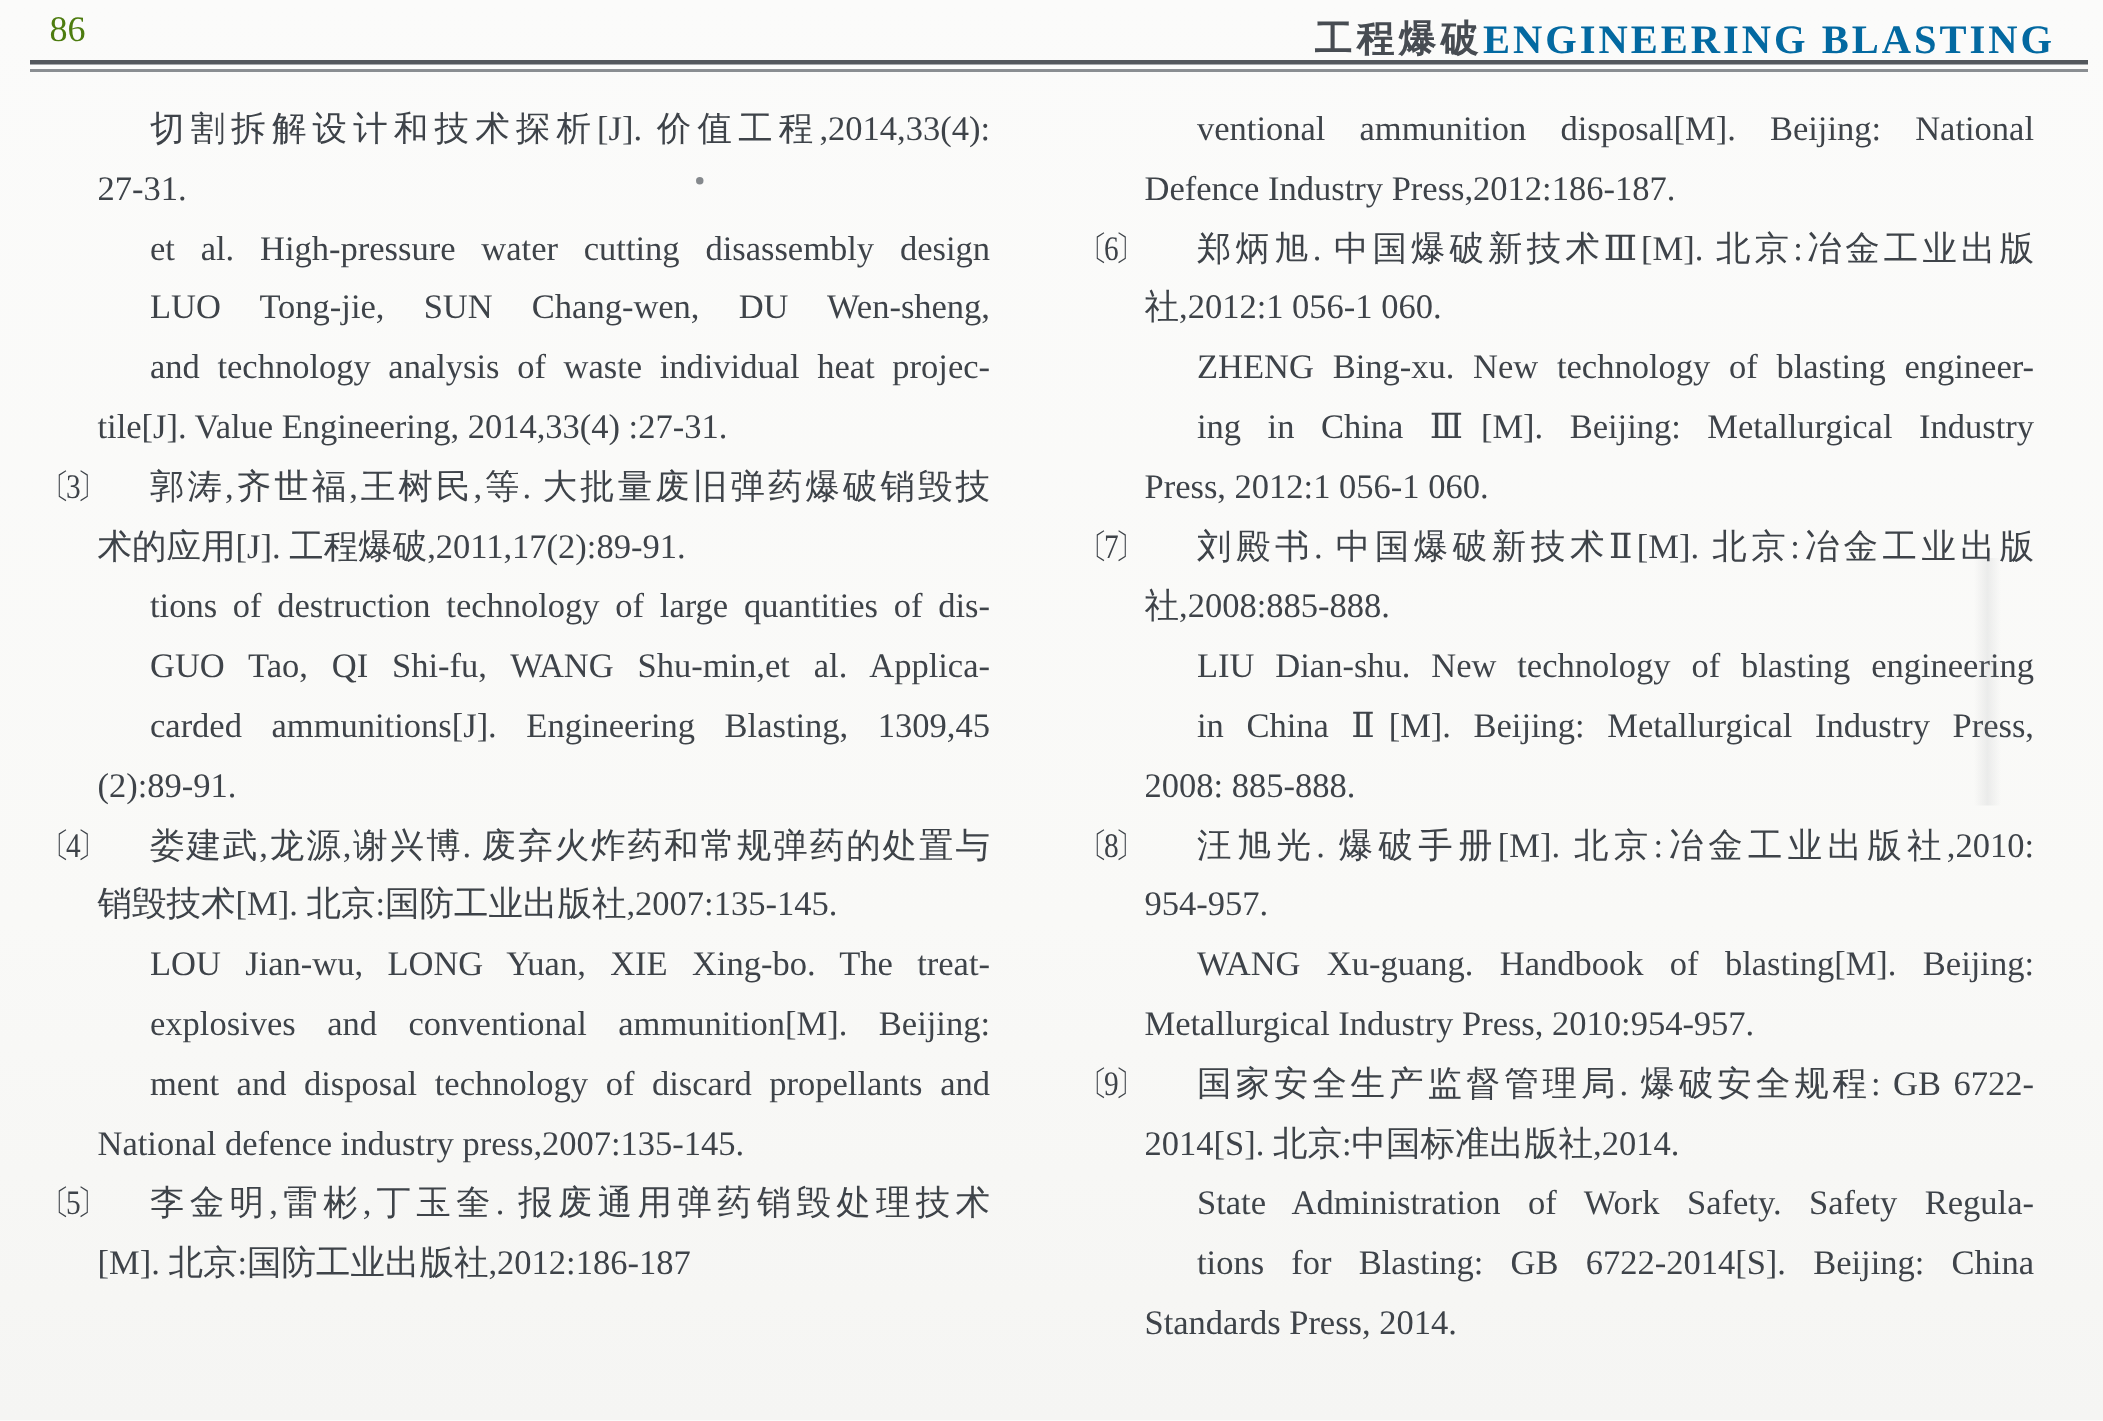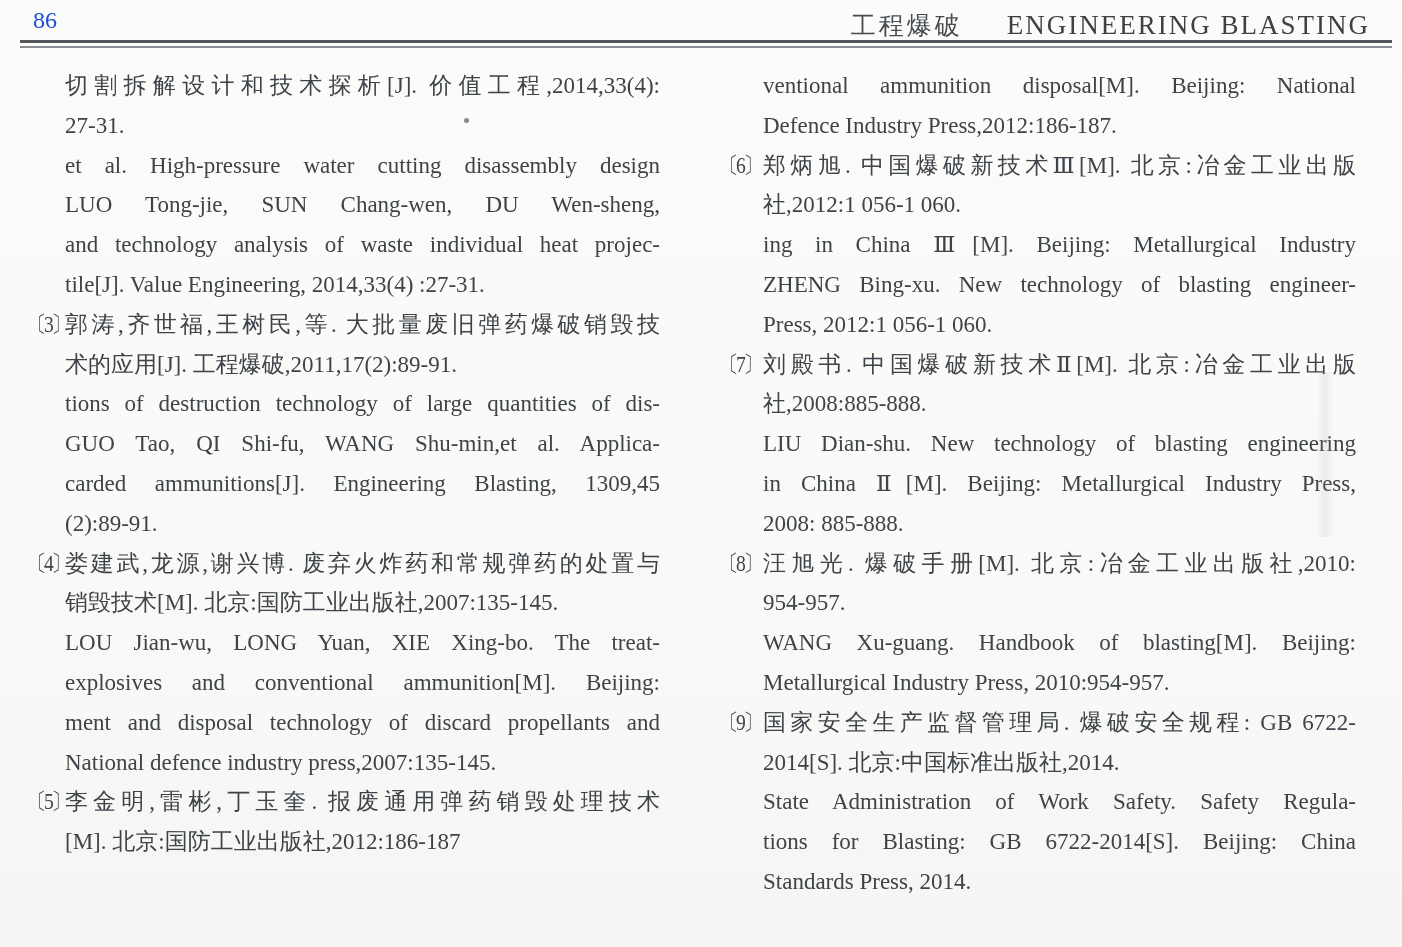--- a/index.html
+++ b/index.html
@@ -4,47 +4,47 @@
 <style>
   html,body { margin:0; padding:0; }
   body {
     width:1402px; height:947px; position:relative; overflow:hidden;
     background:linear-gradient(180deg,#fbfbfa 0%,#f9f9f7 65%,#f5f5f3 100%);
     font-family:"Liberation Serif","DejaVu Serif",serif;
     color:#3e4349;
   }
   .page-number {
     position:absolute; left:33px; top:7px;
-    font-size:24px; color:#1d4ed8;
+    font-size:24px; color:#4d7c0f;
   }
   .header-right {
     position:absolute; top:9px; right:32px;
-    display:flex; align-items:center; gap:44px;
+    display:flex; align-items:flex-end; font-weight:bold;
   }
   .jt-cn { font-size:25px; letter-spacing:3px; color:#474c52; }
-  .jt-en { font-size:27px; letter-spacing:2px; color:#404040; }
+  .jt-en { font-size:27px; letter-spacing:2px; color:#0369a1; }
   .header-rule {
     position:absolute; left:20px; top:40px; width:1372px; height:3px;
     border-top:3px solid #53575c;
     border-bottom:2px solid #8a8e92;
   }
   .col {
     position:absolute; top:66px;
     font-size:23px; line-height:39.8px;
   }
   .col-left  { left:27px;  width:633px; }
   .col-right { left:719px; width:637px; }
   .ln { position:relative; padding-left:38px; height:39.8px; }
   .col-right .ln { padding-left:44px; }
   .mk {
     position:absolute; left:0; top:0;
     letter-spacing:-3px; transform:scaleX(.85); transform-origin:left;
   }
   .tx { display:block; }
-  .ln.j .tx { text-align:justify; text-align-last:justify; }
+  .ln.j .tx { text-align:justify; text-align-last:justify;margin-left:35px; }
   .ln:not(.j) .tx { white-space:nowrap; }
   .artifact-dot {
     position:absolute; left:464px; top:118px; width:5px; height:5px;
     border-radius:50%; background:#686d72; opacity:.8;
   }
   .scan-streak {
     position:absolute; left:1316px; top:372px; width:18px; height:165px;
     background:linear-gradient(90deg, rgba(158,162,166,0), rgba(158,162,166,.16), rgba(158,162,166,0));
   }
 </style>
@@ -134,24 +134,24 @@
       <span class="tx">Defence Industry Press,2012:186-187.</span>
     </div>
     <div class="ln j">
       <span class="mk">〔6〕</span>
       <span class="tx">郑炳旭. 中国爆破新技术Ⅲ[M]. 北京:冶金工业出版</span>
     </div>
     <div class="ln">
       <span class="tx">社,2012:1 056-1 060.</span>
     </div>
     <div class="ln j">
+      <span class="tx">ZHENG Bing-xu. New technology of blasting engineer-</span>
+    </div>
+    <div class="ln j">
       <span class="tx">ing in China Ⅲ[M]. Beijing: Metallurgical Industry</span>
-    </div>
-    <div class="ln j">
-      <span class="tx">ZHENG Bing-xu. New technology of blasting engineer-</span>
     </div>
     <div class="ln">
       <span class="tx">Press, 2012:1 056-1 060.</span>
     </div>
     <div class="ln j">
       <span class="mk">〔7〕</span>
       <span class="tx">刘殿书. 中国爆破新技术Ⅱ[M]. 北京:冶金工业出版</span>
     </div>
     <div class="ln">
       <span class="tx">社,2008:885-888.</span>

